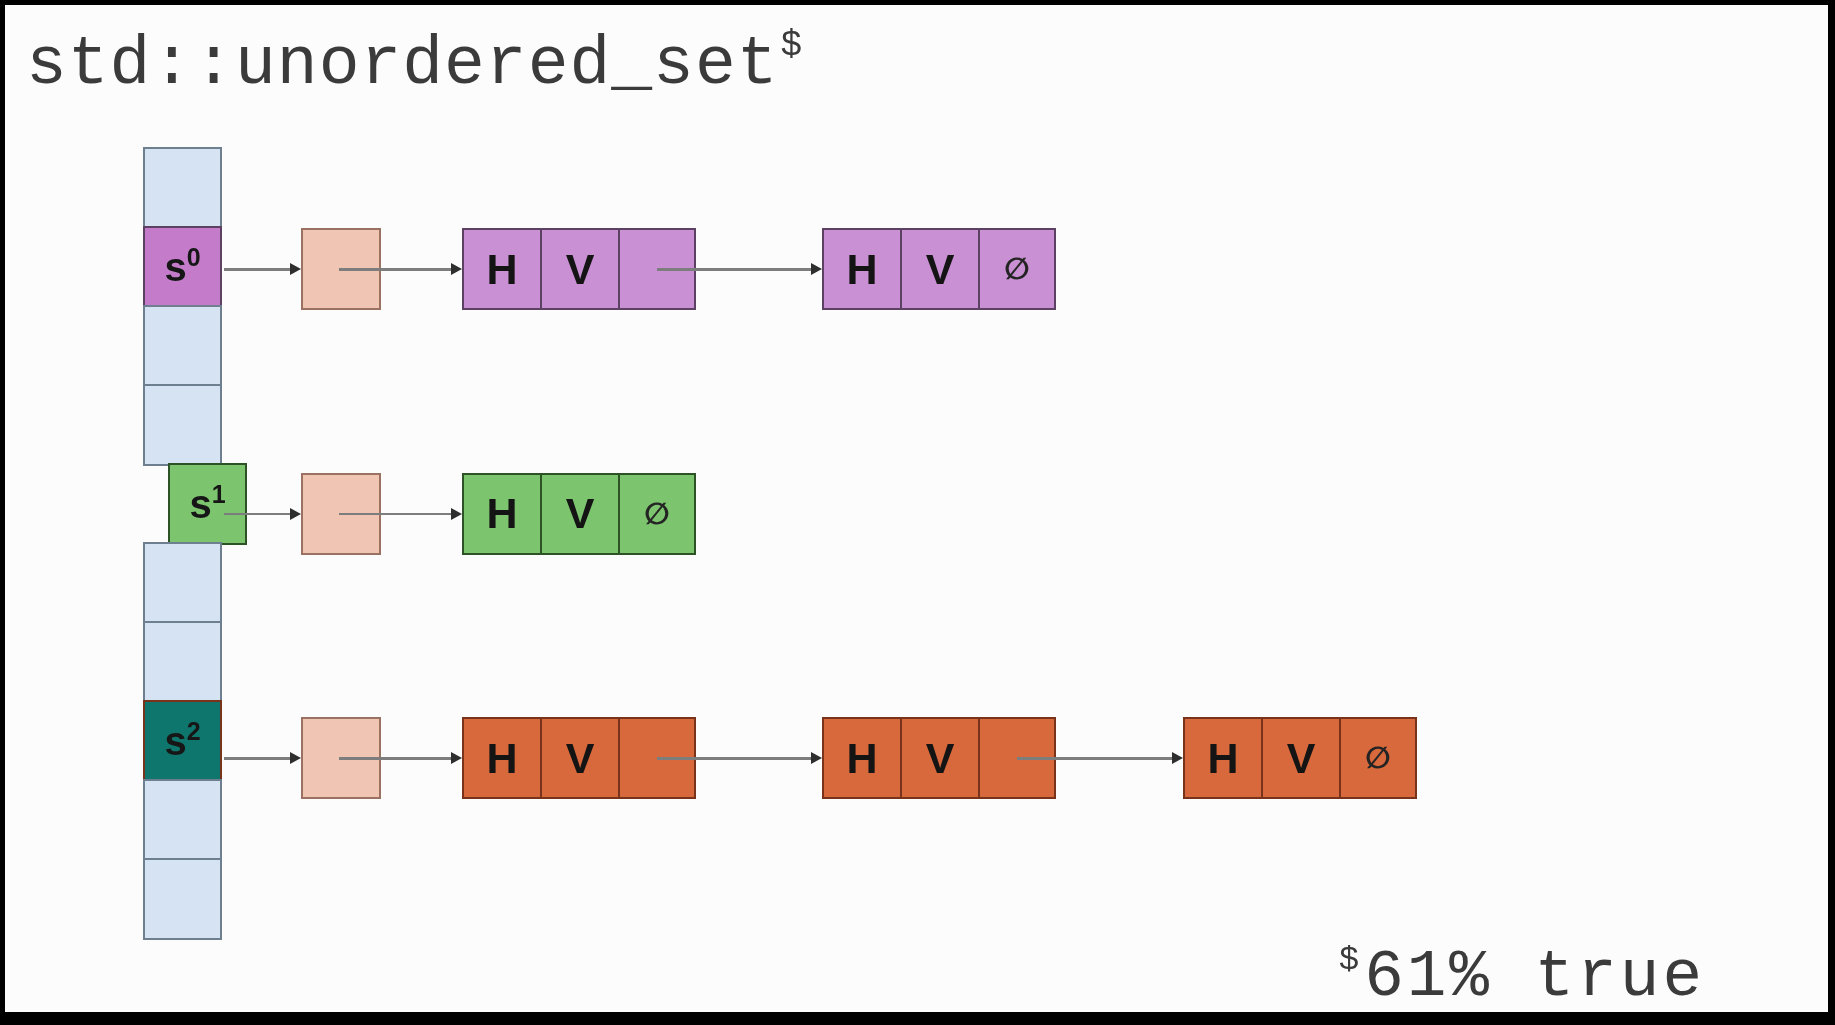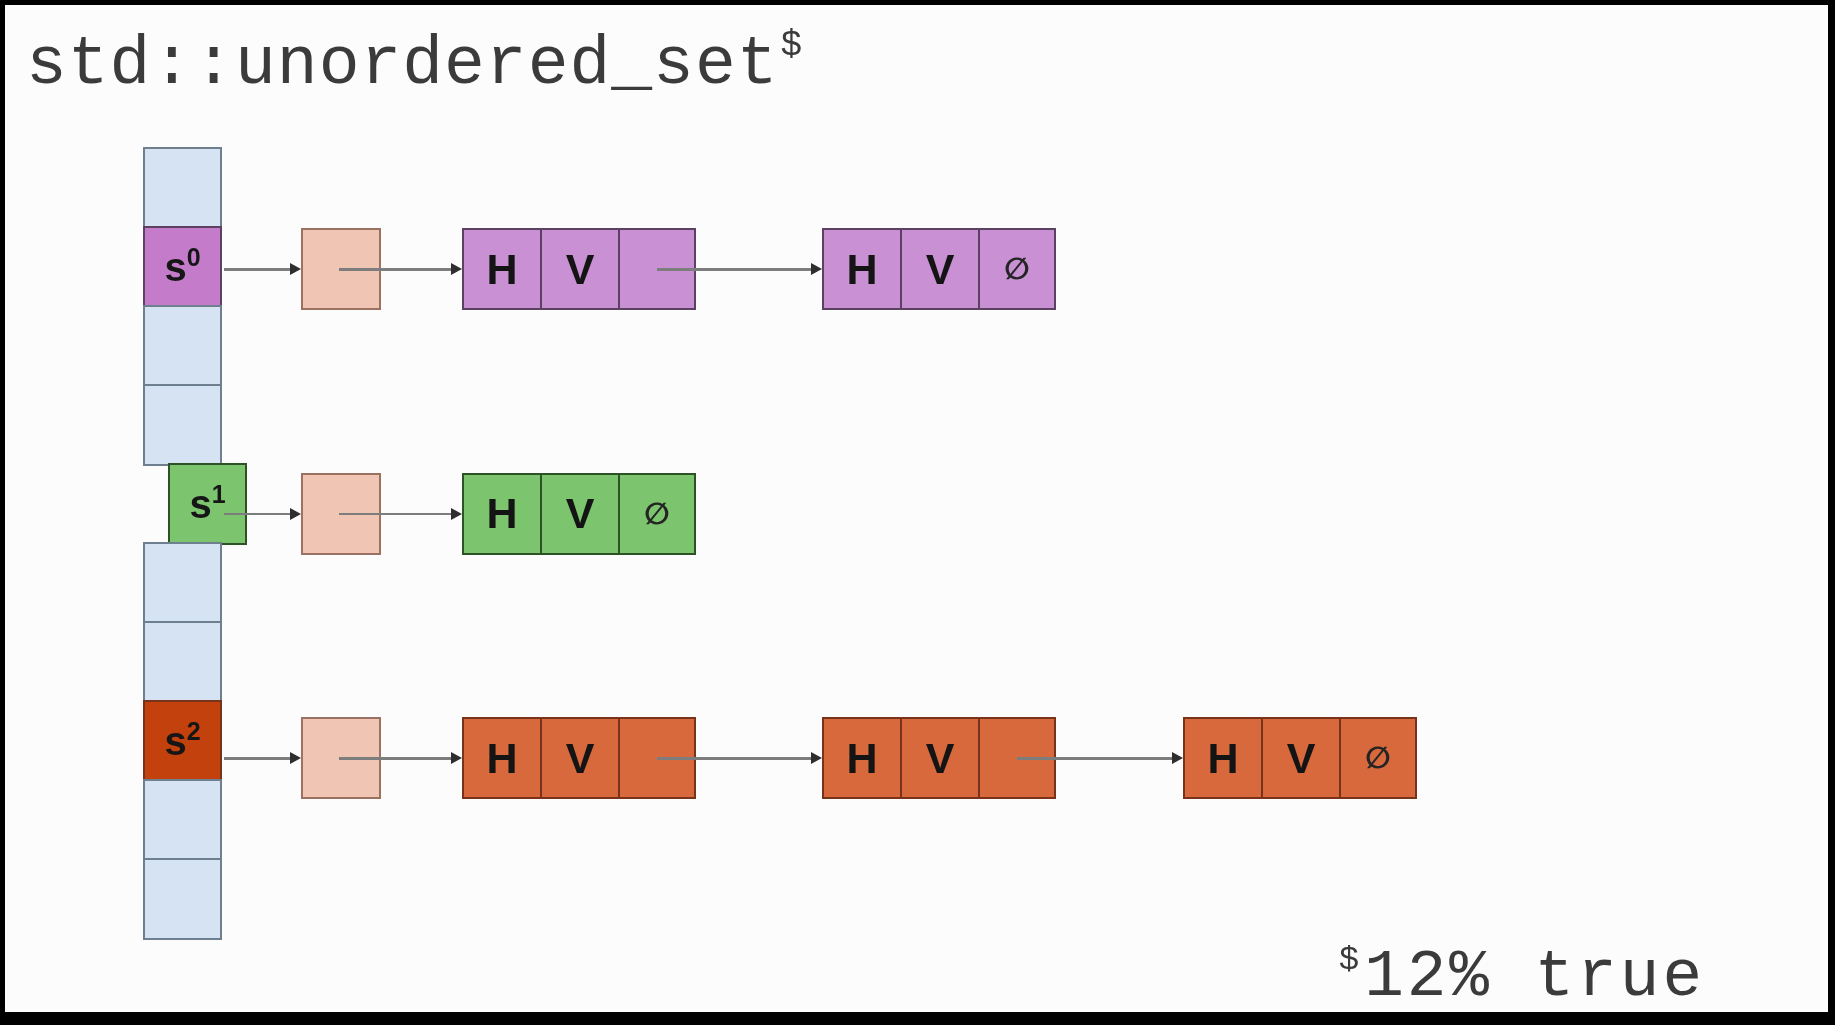--- a/index.html
+++ b/index.html
@@ -96,21 +96,21 @@
         <div class="bcell" style="background: rgb(196, 124, 202); border-color: rgb(92, 65, 98);">
           <div class="slabel"><span>s</span><span class="sup">0</span></div>
         </div>
         <div class="bcell" style="background: rgb(213, 227, 242); border-color: rgb(110, 128, 144);"></div>
         <div class="bcell" style="background: rgb(213, 227, 242); border-color: rgb(110, 128, 144);"></div>
         <div class="bcell" style="background: rgb(124, 196, 110); border-color: rgb(44, 82, 38); margin-left: 25px;">
           <div class="slabel"><span>s</span><span class="sup">1</span></div>
         </div>
         <div class="bcell" style="background: rgb(213, 227, 242); border-color: rgb(110, 128, 144);"></div>
         <div class="bcell" style="background: rgb(213, 227, 242); border-color: rgb(110, 128, 144);"></div>
-        <div class="bcell" style="background: #c2410c; border-color: rgb(122, 51, 27);">
+        <div class="bcell" style="background: #0f766e; border-color: rgb(122, 51, 27);">
           <div class="slabel"><span>s</span><span class="sup">2</span></div>
         </div>
         <div class="bcell" style="background: rgb(213, 227, 242); border-color: rgb(110, 128, 144);"></div>
         <div class="bcell" style="background: rgb(213, 227, 242); border-color: rgb(110, 128, 144);"></div>
       </div>
 
     <div id="chains">
         <div class="aline" style="left: 224px; top: 254px; width: 67px; background: rgb(125, 125, 125);"></div>
         <div class="ahead" style="left: 290px; top: 249.25px; border-left-color: rgb(46, 46, 46);"></div>
         <div class="pbox" style="left: 301px; top: 214.25px; background: rgb(241, 197, 179); border-color: rgb(155, 114, 98);"></div>
@@ -187,16 +187,16 @@
           </div>
           <div class="ncell" style="background: rgb(216, 105, 60); border-color: rgb(122, 51, 27);">
             <span class="nlabel">V</span>
           </div>
           <div class="ncell" style="background: rgb(216, 105, 60); border-color: rgb(122, 51, 27);">
             <span class="nullsym">∅</span>
           </div>
         </div>
       </div>
 
-    <div class="footnote"><span class="sup">$</span><span>12% true</span></div>
+    <div class="footnote"><span class="sup">$</span><span>61% true</span></div>
 
   </div>
 </div>
 
 </body></html>

